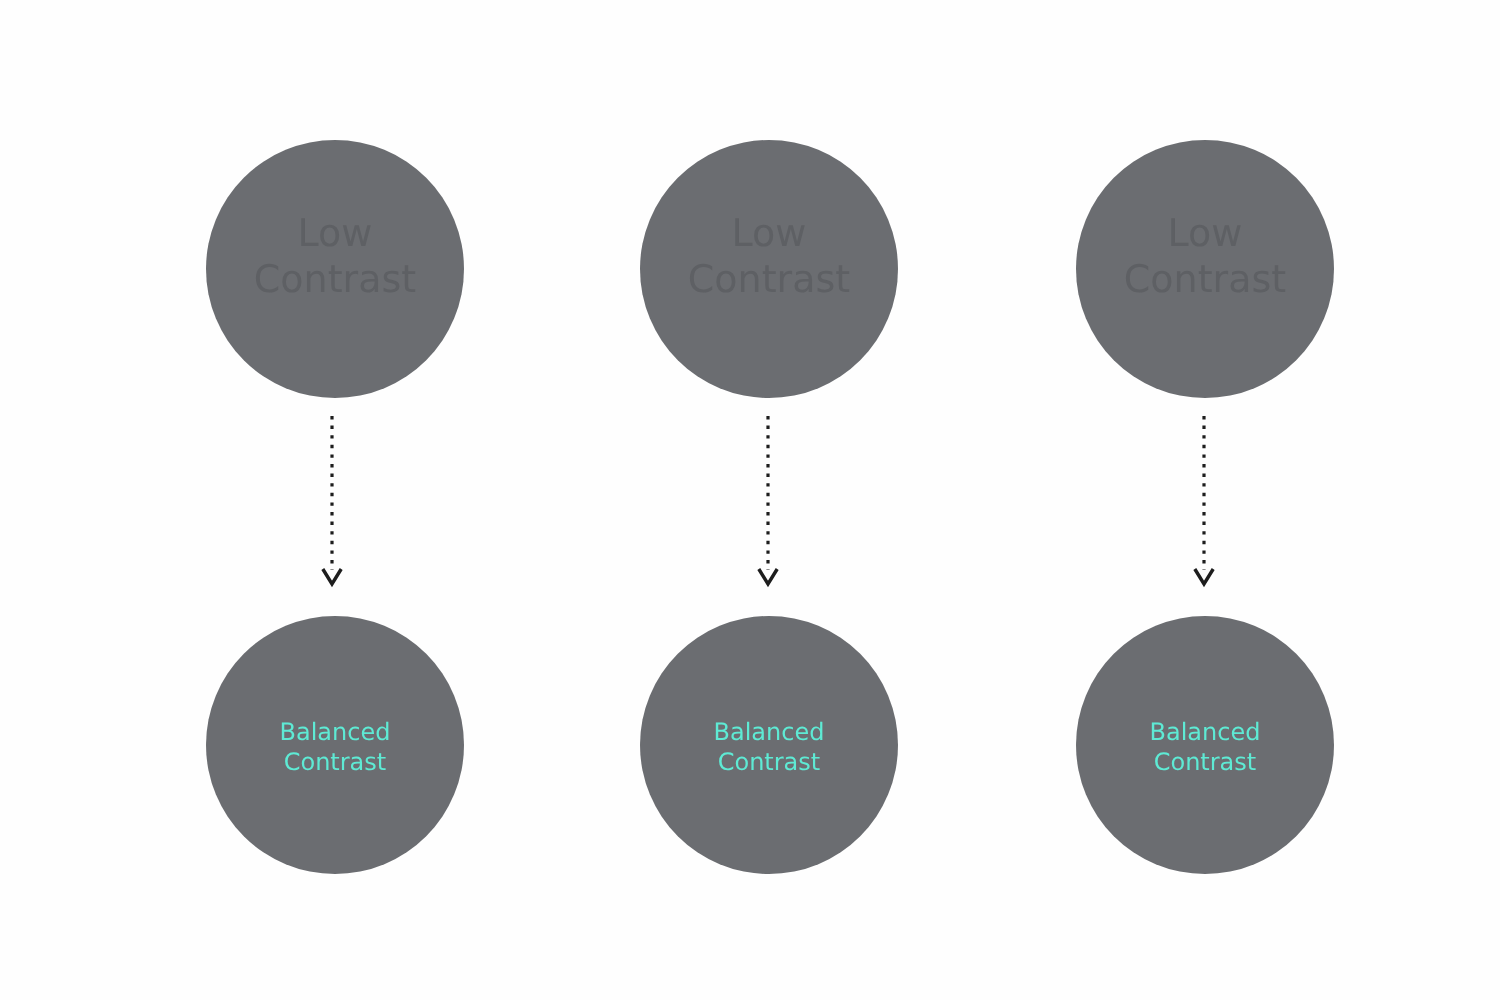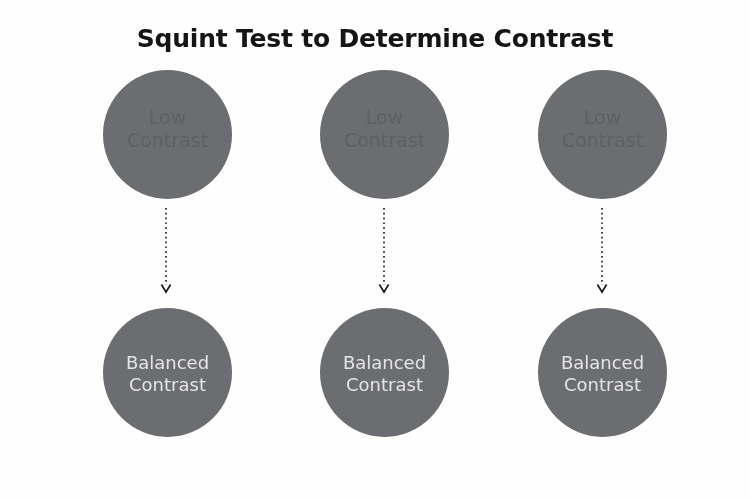--- a/index.html
+++ b/index.html
@@ -53,22 +53,22 @@
     white-space: pre-line;
     font-family: "DejaVu Sans", sans-serif;
   }
   .row-top .circle-label {
     font-size: 19px;
     color: #5e6064;
     position: relative;
     top: -6px;
   }
   .row-bottom .circle-label {
-    font-size: 18px;
-    color: #e5e5e5;
+    font-size: 12px;
+    color: #5eead4;
     position: relative;
     top: 1px;
   }
 
   
   .col-0 { left: 103px; }
   .col-1 { left: 320px; }
   .col-2 { left: 538px; }
   .row-top  { top: 70px; }
   .row-bottom { top: 308px; }
@@ -83,21 +83,20 @@
   .arrow-0 { left: 159px; }
   .arrow-1 { left: 377px; }
   .arrow-2 { left: 595px; }
   .arrow svg { display: block; }
 </style>
 </head>
 <body>
 
 <div class="canvas">
 
-  <div class="title">Squint Test to Determine Contrast</div>
 
   <div class="circle row-top col-0">
     <span class="circle-label">Low
 Contrast</span>
   </div>
 
   <div class="circle row-top col-1">
     <span class="circle-label">Low
 Contrast</span>
   </div>

